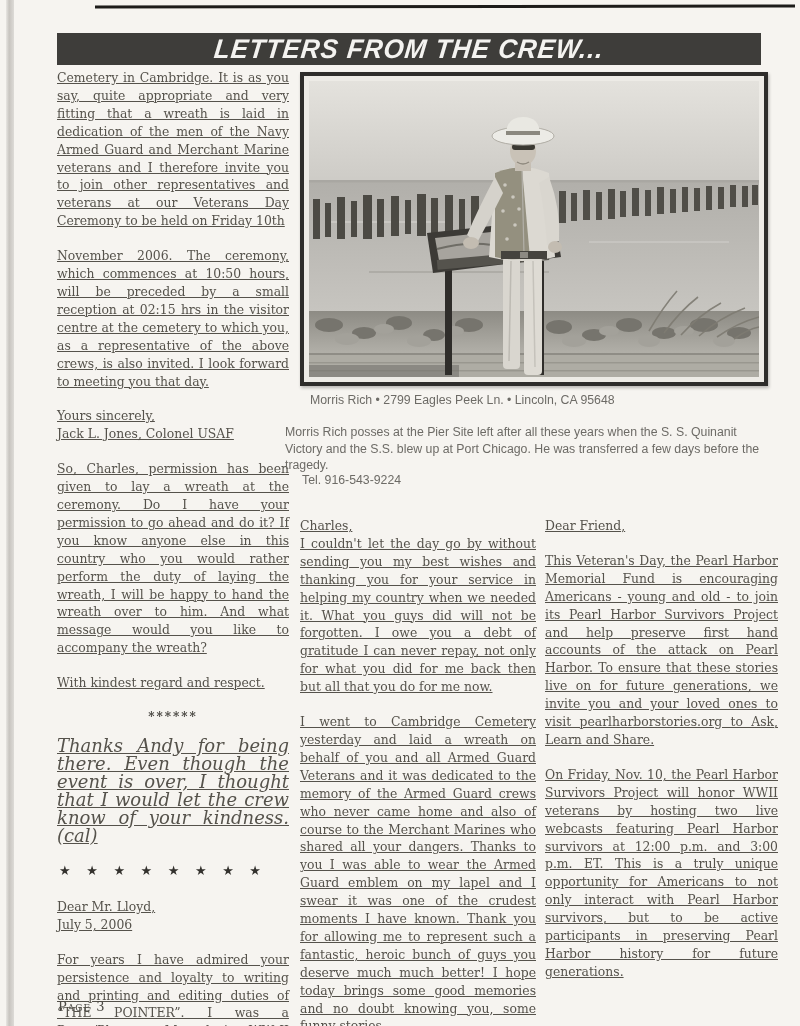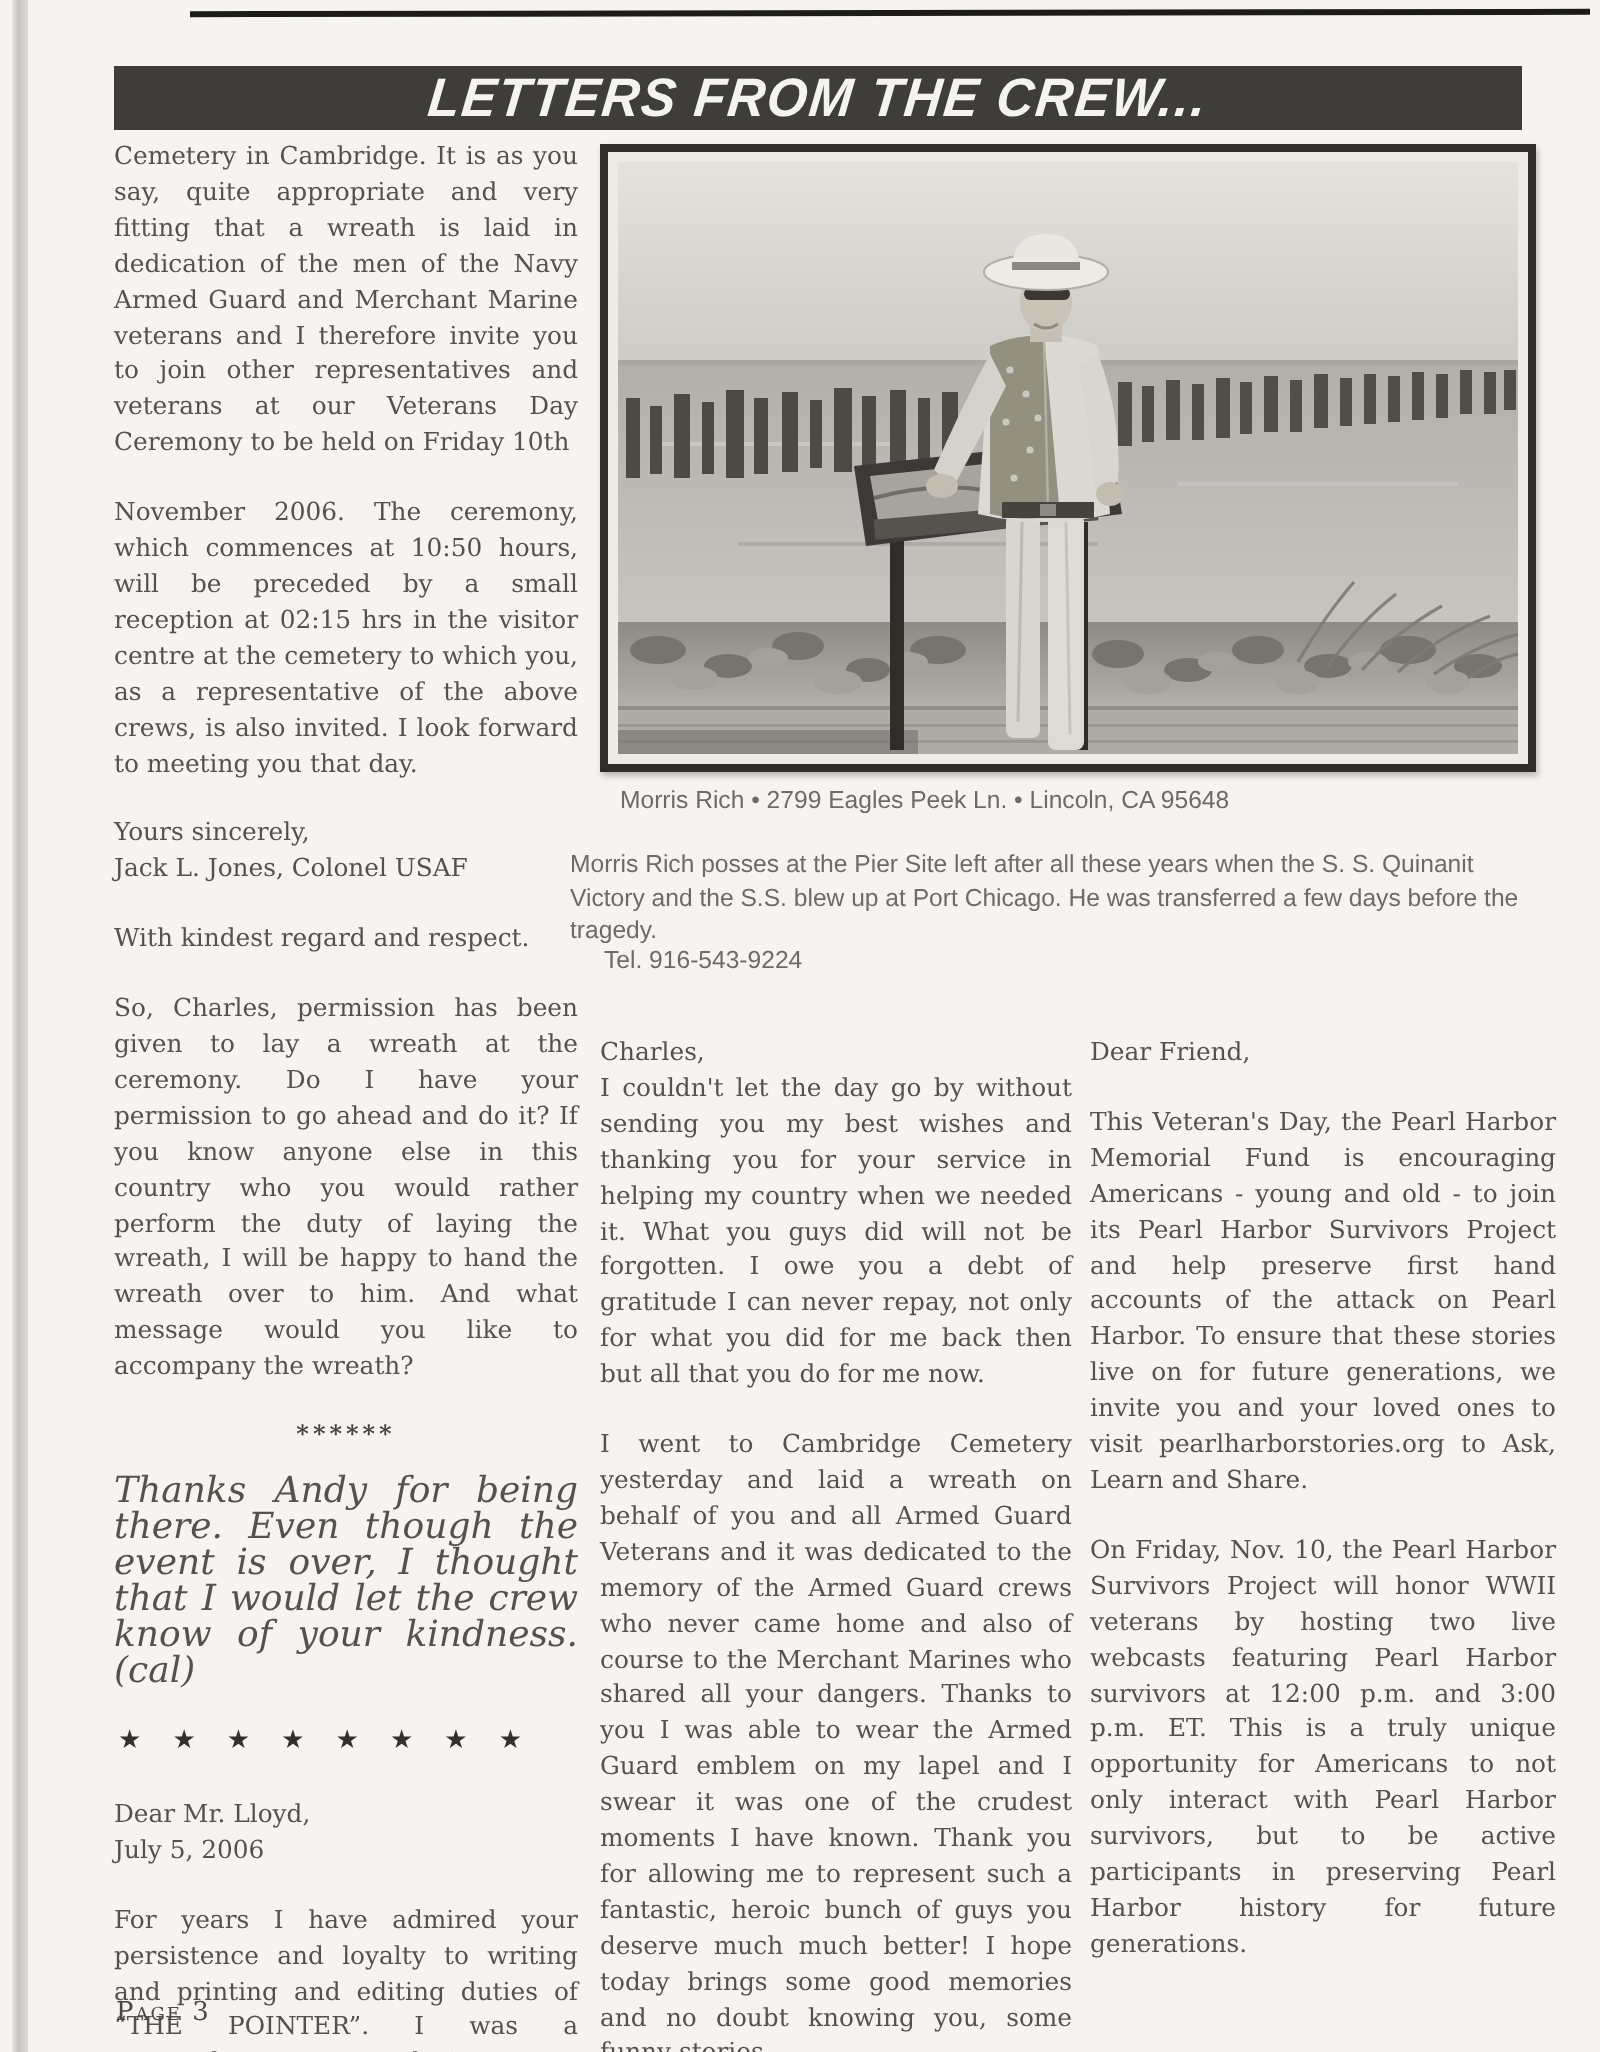--- a/index.html
+++ b/index.html
@@ -27,21 +27,21 @@
   }
   .banner-title {
     font-family: "Liberation Sans", sans-serif;
     font-weight: bold; font-style: italic;
     color: #f4f3f0; font-size: 27px; letter-spacing: 1px;
     transform: skewX(-6deg) scaleX(0.96); white-space: nowrap;
   }
 
   
   .col { position: absolute; color: #55524b; font-size: 12.4px; line-height: 17.9px; }
-  .col p { text-align: justify; margin-bottom: 17px; }
+  .col p { text-align: justify; margin-bottom: 17px; text-decoration: underline; }
   .col p.tight { margin-bottom: 0; }
   .prelines { white-space: pre-line; text-align: center; }
   .left-col  { left: 57px;  top: 69px;  width: 232px; }
   .mid-col   { left: 300px; top: 517px; width: 236px; }
   .right-col { left: 545px; top: 517px; width: 233px; }
 
   .asterisks { text-align: center; font-size: 12px; letter-spacing: 2px; margin: 2px 0 10px 0; color: #45433e; font-weight: bold; }
   .italic-note { font-style: italic; font-size: 18px; line-height: 18px; }
 
   .star-row {
@@ -79,22 +79,22 @@
 
   <div class="banner">
     <span class="banner-title">LETTERS FROM THE CREW...</span>
   </div>
 
   <div class="col left-col">
     <p>Cemetery in Cambridge. It is as you say, quite appropriate and very fitting that a wreath is laid in dedication of the men of the Navy Armed Guard and Merchant Marine veterans and I therefore invite you to join other representatives and veterans at our Veterans Day Ceremony to be held on Friday 10th</p>
     <p>November 2006. The ceremony, which commences at 10:50 hours, will be preceded by a small reception at 02:15 hrs in the visitor centre at the cemetery to which you, as a representative of the above crews, is also invited. I look forward to meeting you that day.</p>
     <p class="prelines">Yours sincerely,
 Jack L. Jones, Colonel USAF</p>
+    <p>So, Charles, permission has been given to lay a wreath at the ceremony. Do I have your permission to go ahead and do it? If you know anyone else in this country who you would rather perform the duty of laying the wreath, I will be happy to hand the wreath over to him. And what message would you like to accompany the wreath?</p>
     <p>With kindest regard and respect.</p>
-    <p>So, Charles, permission has been given to lay a wreath at the ceremony. Do I have your permission to go ahead and do it? If you know anyone else in this country who you would rather perform the duty of laying the wreath, I will be happy to hand the wreath over to him. And what message would you like to accompany the wreath?</p>
     <div class="asterisks">******</div>
     <p class="italic-note">Thanks Andy for being there. Even though the event is over, I thought that I would let the crew know of your kindness. (cal)</p>
     <div class="star-row">
       <span>★</span>
         <span>★</span>
         <span>★</span>
         <span>★</span>
         <span>★</span>
         <span>★</span>
         <span>★</span>

